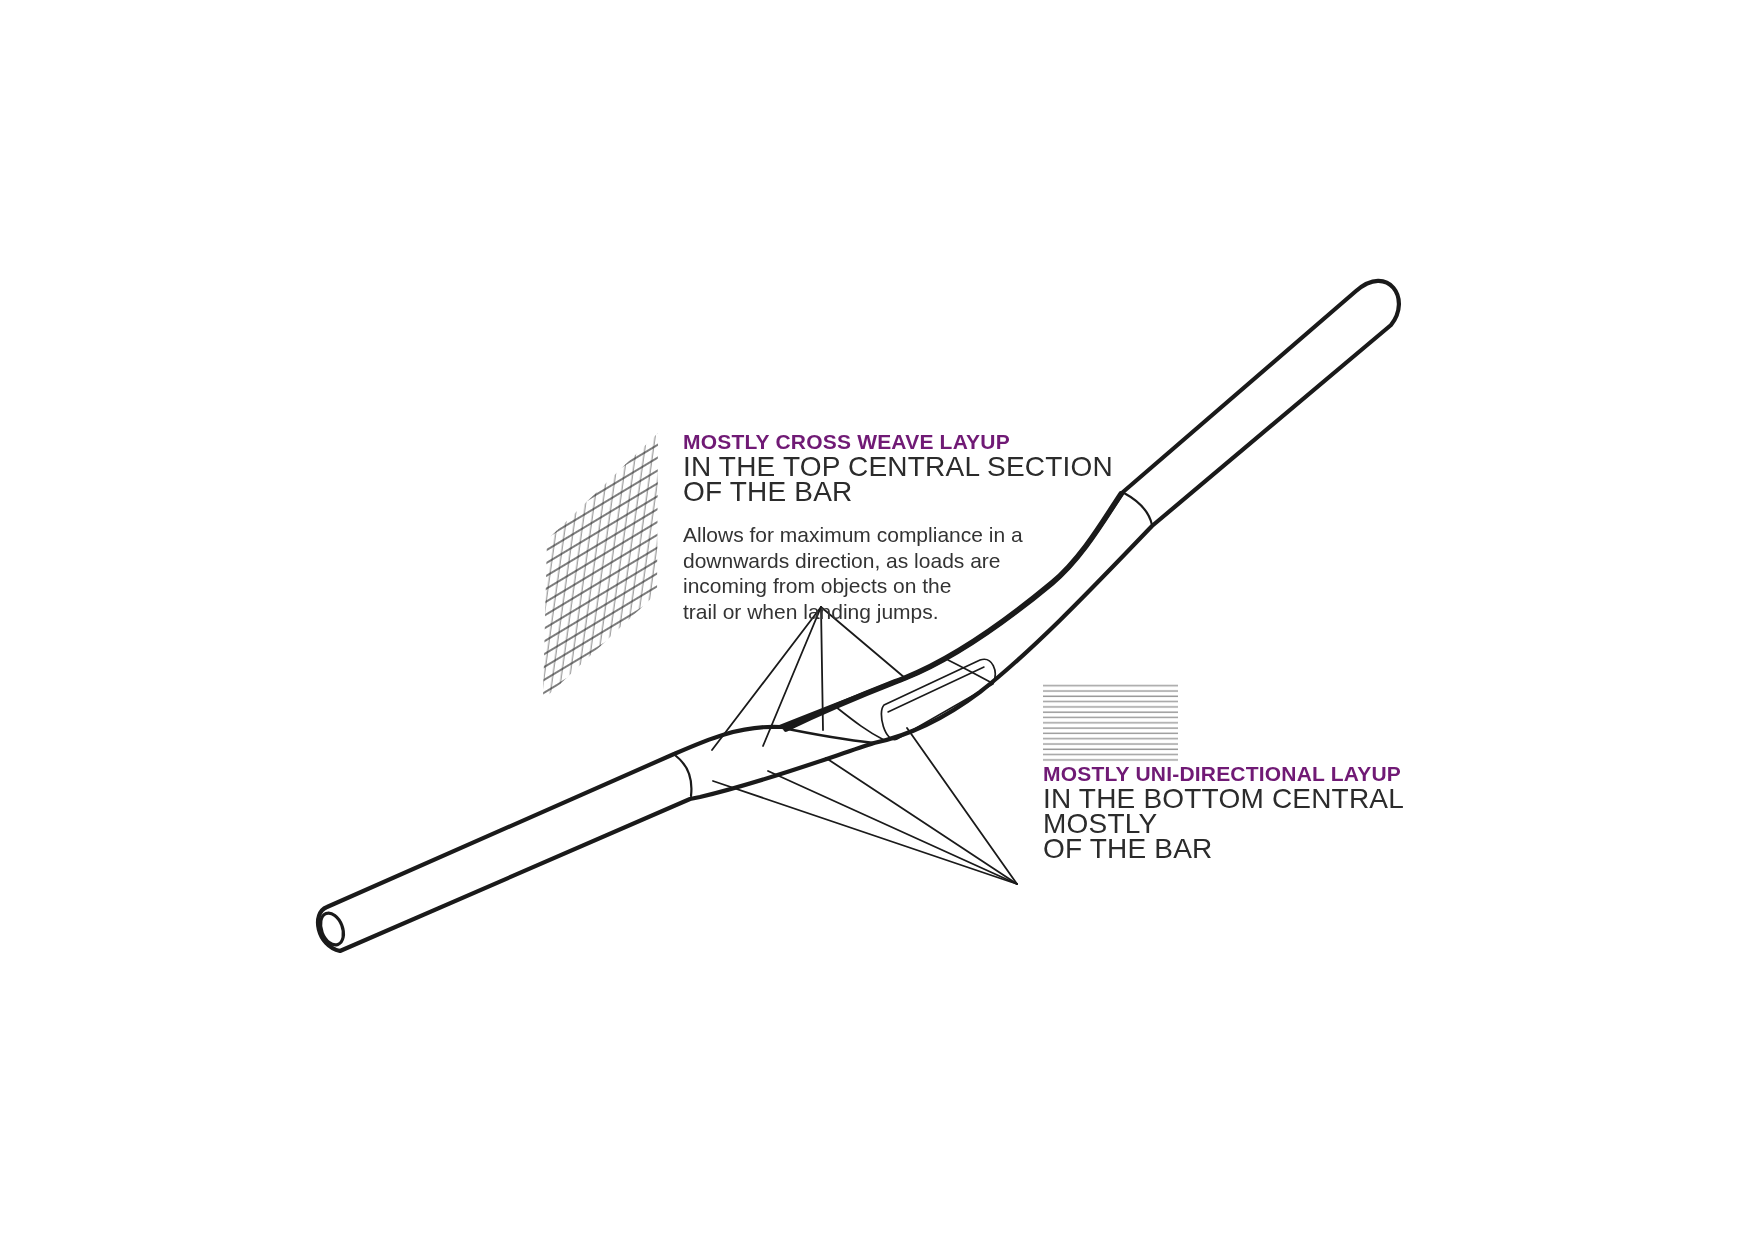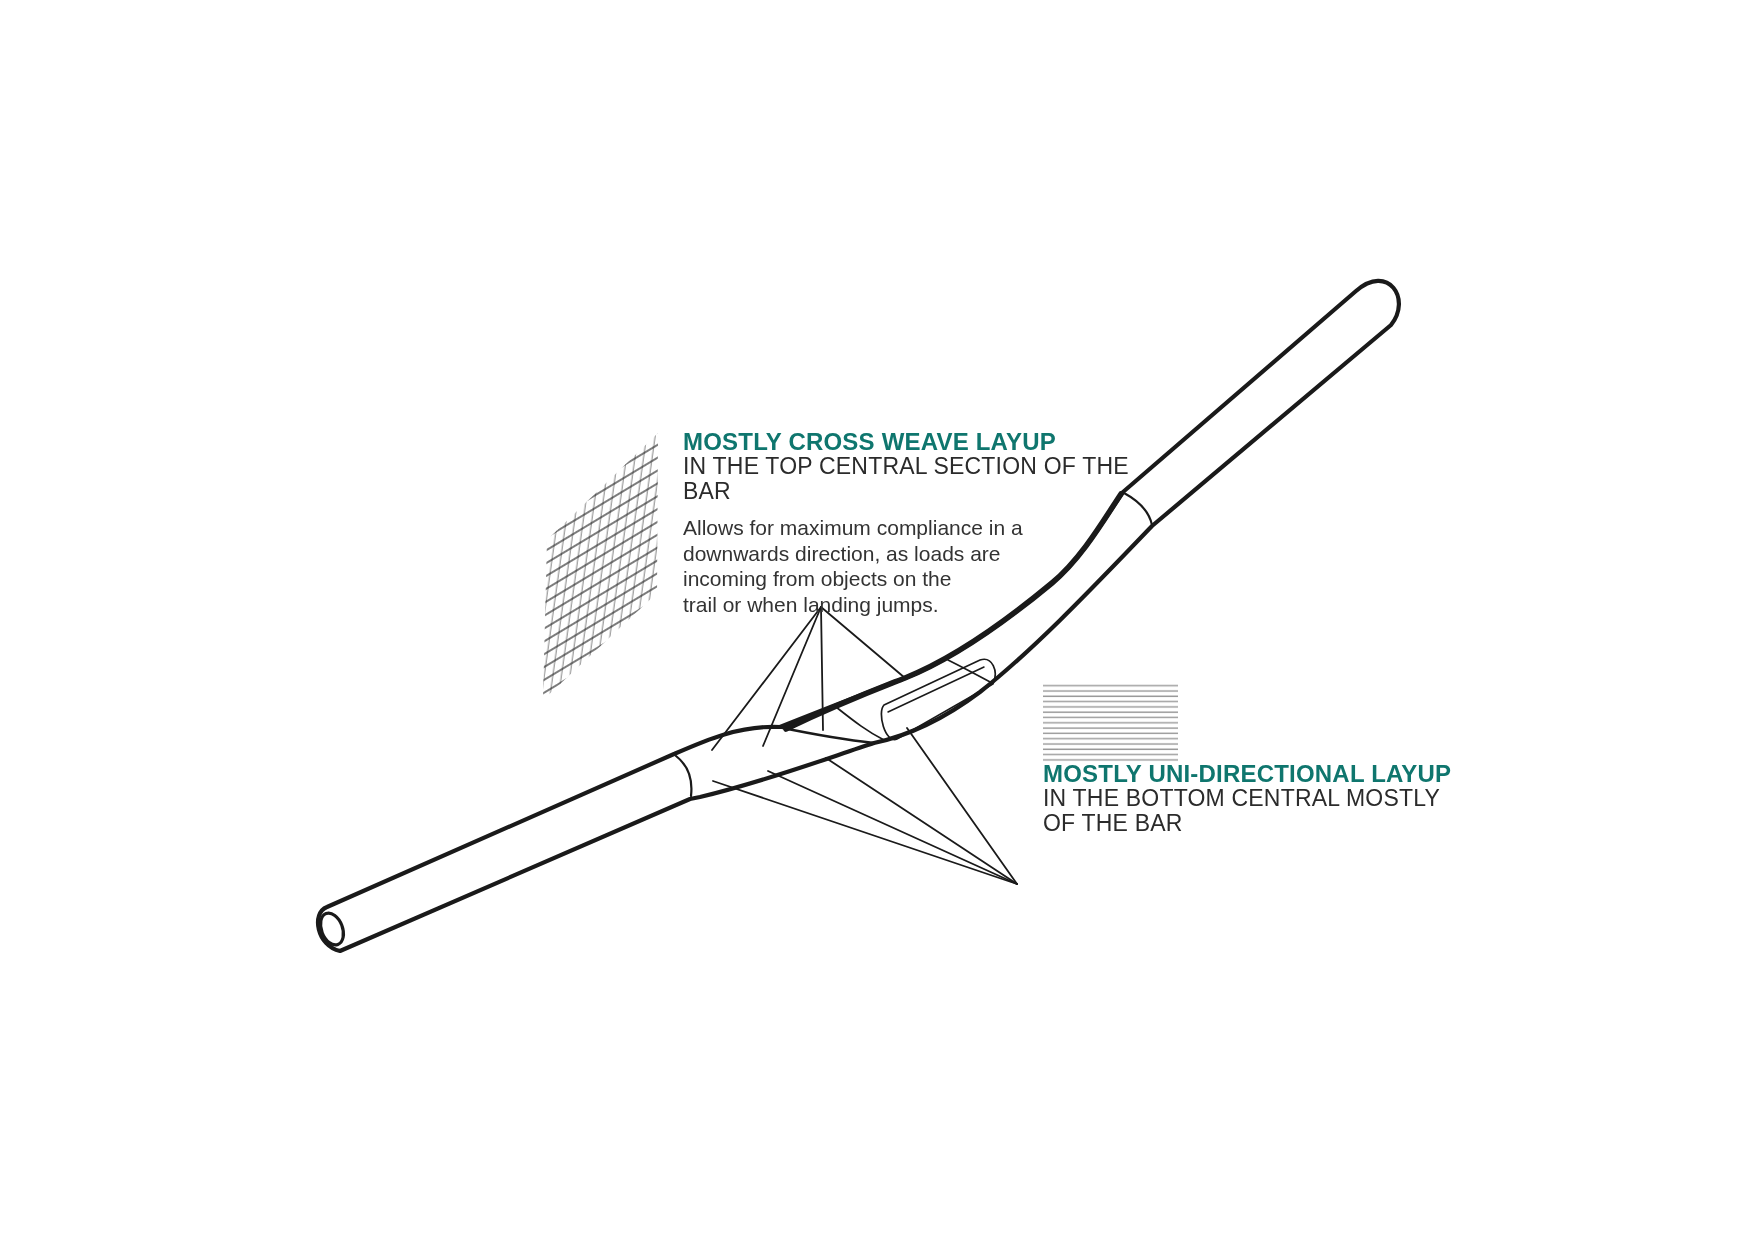--- a/index.html
+++ b/index.html
@@ -14,37 +14,37 @@
   #drawing {
     position: absolute;
     left: 0; top: 0;
     width: 1754px; height: 1240px;
   }
   .callout {
     position: absolute;
     color: #333333;
   }
   .callout .heading-bold {
-    font-size: 24px;
+    font-size: 21px;
     line-height: 25px;
     font-weight: 700;
-    color: #0f766e;
+    color: #701a75;
     letter-spacing: 0.2px;
     white-space: pre-line;
   }
   .callout .heading-rest {
-    font-size: 23px;
+    font-size: 28px;
     line-height: 25px;
     font-weight: 400;
     color: #2b2b2b;
     letter-spacing: 0.2px;
     white-space: pre-line;
   }
   .callout .body-text {
-    margin-top: 11px;
+    margin-top: 18px;
     font-size: 21px;
     line-height: 25.5px;
     font-weight: 400;
     color: #333333;
     white-space: pre-line;
   }
   #callout-top    { left: 683px;  top: 429px;  width: 460px; }
   #callout-bottom { left: 1043px; top: 761px;  width: 420px; }
 </style>
 </head>

